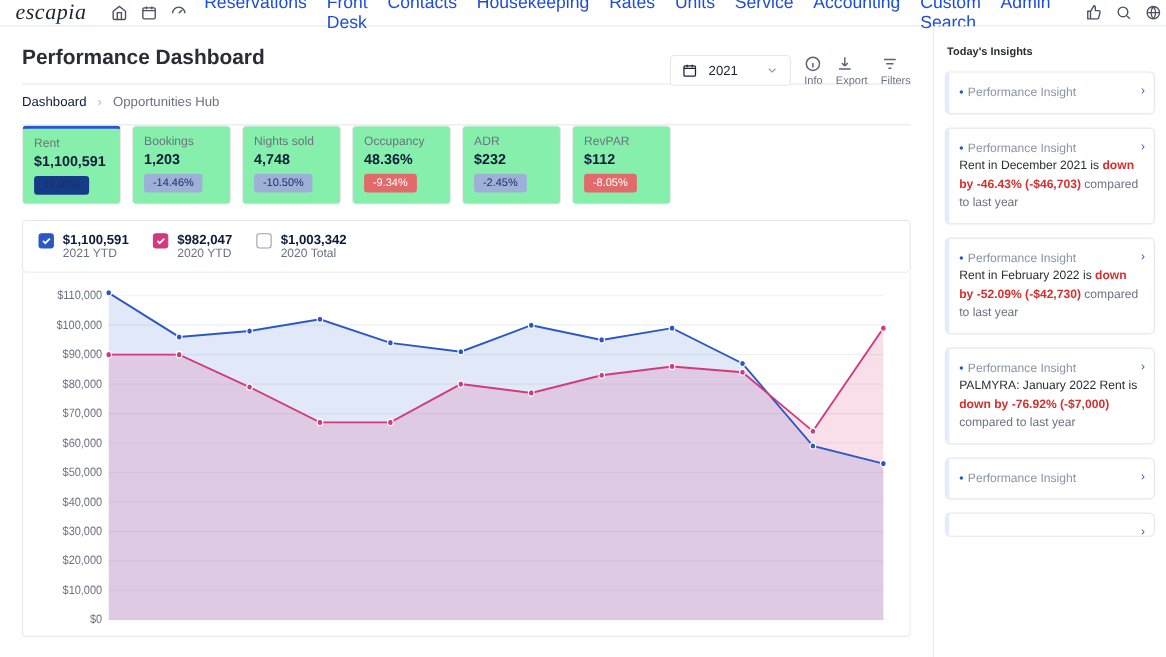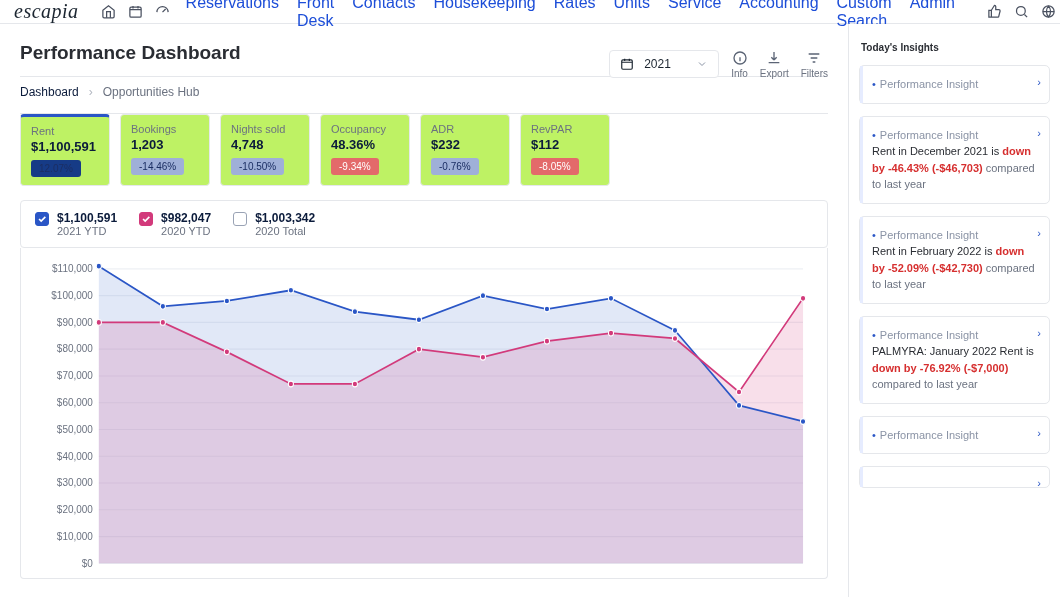--- a/index.html
+++ b/index.html
@@ -22,25 +22,25 @@
   .page{display:flex}
   .main{flex:1;padding:12px 20px 20px 20px}
   .side{width:212px;border-left:1px solid var(--border);padding:12px 10px;background:#fff}
   h1{font-size:19px;margin:6px 0 12px 0;font-weight:700}
   .crumbs{display:flex;align-items:center;gap:10px;color:var(--muted);font-size:12px;padding:8px 0 14px 0;border-top:1px solid var(--border);border-bottom:1px solid var(--border);}
   .crumbs .active{color:#0b1b3b;font-weight:500}
   .chev{color:#b3b8c2}
   .toolbar{position:absolute;top:50px;right:232px;display:flex;align-items:flex-start;gap:12px}
   .year-select{display:flex;align-items:center;gap:10px;border:1px solid var(--border);border-radius:4px;padding:6px 10px;min-width:110px;color:#1b2530;background:#fff}
   .year-select .caret{margin-left:auto;color:#8a93a5}
-  .tool{display:flex;flex-direction:column;align-items:center;gap:2px;color:#6b7280;font-size:10px}
+  .tool{display:flex;flex-direction:column;gap:2px;color:#6b7280;font-size:10px}
   .tool svg{color:#5b6475}
   
   .kpis{display:flex;gap:10px}
-  .kpi{border:1px solid var(--border);border-radius:4px;padding:8px 10px;min-width:90px;background:#bef264}
+  .kpi{border:1px solid var(--border);border-radius:4px;padding:8px 10px;min-width:90px;background:#86efac}
   .kpi .label{color:var(--muted);font-size:11px}
   .kpi .value{font-size:13px;font-weight:700;margin:2px 0 6px 0;color:#0b1b3b}
   .badge{display:inline-block;font-size:10px;padding:3px 8px;border-radius:3px;color:#fff}
   .badge.blue{background:#9fb0d8;color:#1b2e63}
   .badge.red{background:var(--badge-red)}
   .kpi.active{border-top:3px solid var(--blue)}
   .kpi.active .badge{background:var(--blue2)}
   
   .legend{display:flex;gap:22px;border:1px solid var(--border);border-radius:4px;padding:10px 14px;margin-top:14px;background:#fff}
   .legend .item{display:flex;gap:8px;align-items:flex-start}
@@ -187,21 +187,21 @@
   <div class="value">1,203</div>
   <span class="badge blue">-14.46%</span></div>
         <div class="kpi"><div class="label">Nights sold</div>
   <div class="value">4,748</div>
   <span class="badge blue">-10.50%</span></div>
         <div class="kpi"><div class="label">Occupancy</div>
   <div class="value">48.36%</div>
   <span class="badge red">-9.34%</span></div>
         <div class="kpi"><div class="label">ADR</div>
   <div class="value">$232</div>
-  <span class="badge blue">-0.76%</span></div>
+  <span class="badge blue">-2.45%</span></div>
         <div class="kpi"><div class="label">RevPAR</div>
   <div class="value">$112</div>
   <span class="badge red">-8.05%</span></div>
       </div>
 
     <div class="legend" id="legend">
         <div class="item">
           <span class="chk on blue">
             <svg width="10" height="10" viewBox="0 0 24 24" fill="none" stroke="currentColor" stroke-width="4">
               <path d="m5 12 5 5L20 7"></path>

